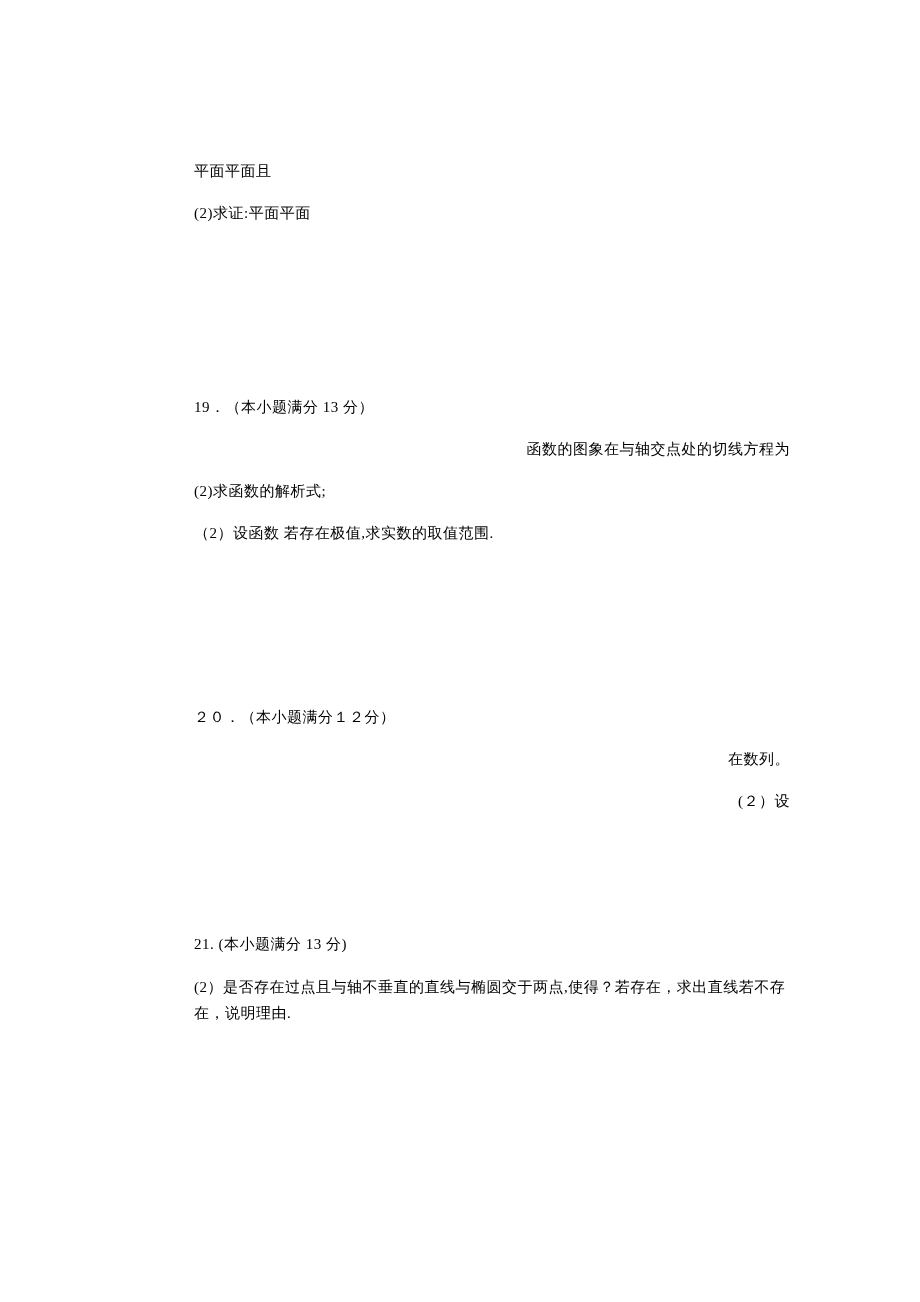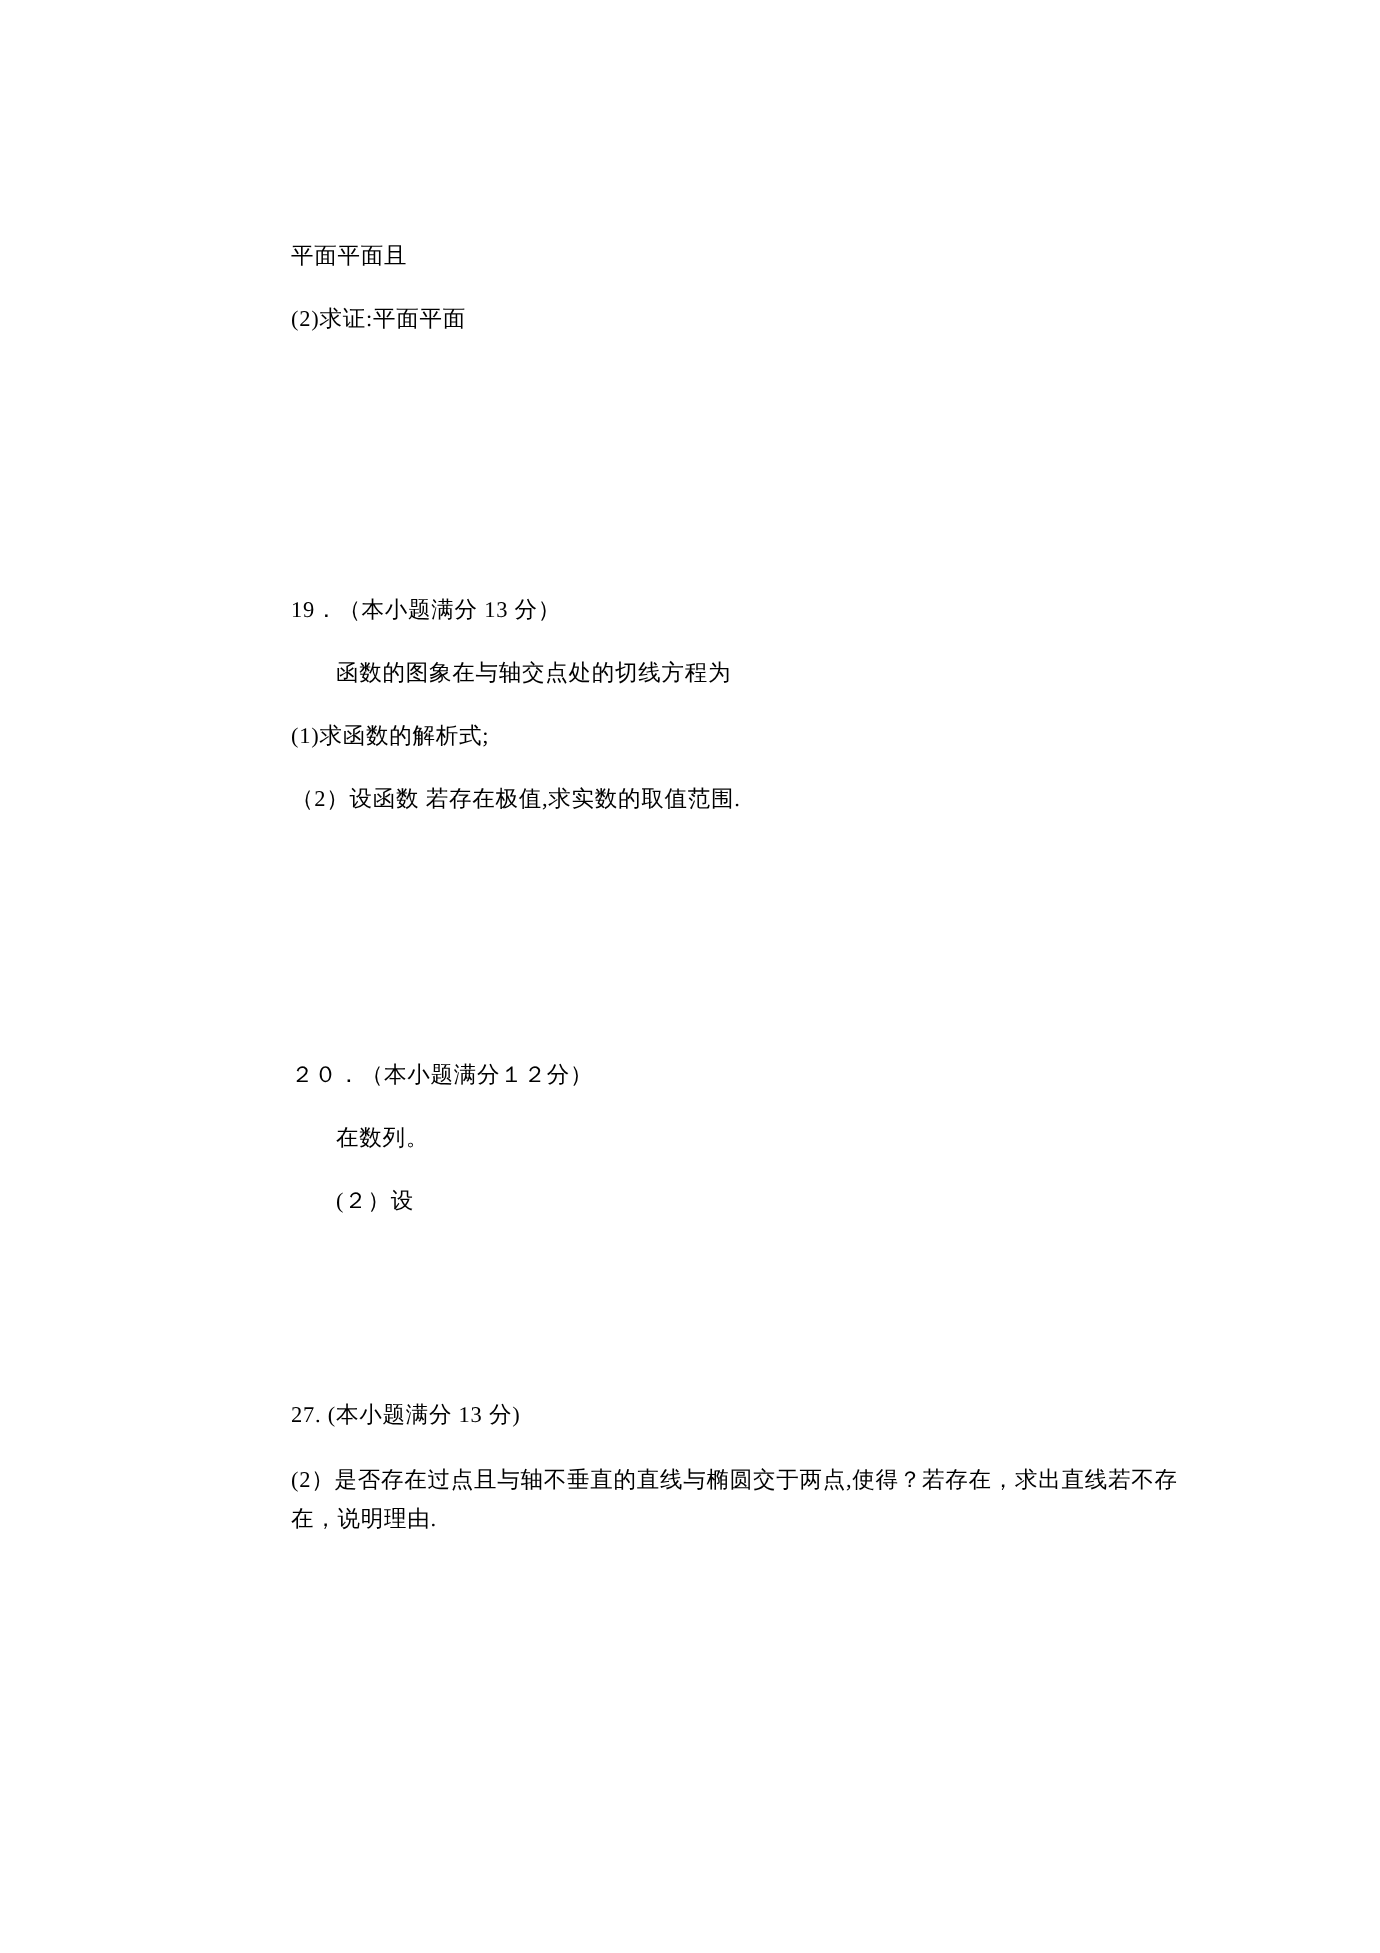--- a/index.html
+++ b/index.html
@@ -16,20 +16,21 @@
       font-size: 15px;
       line-height: 1.75;
       color: #000000;
       letter-spacing: 0.5px;
     }
     .block {
       margin-bottom: 14px;
     }
     .indent-small {
       padding-left: 30px;
+      text-align: right;
     }
     .gap-large {
       height: 135px;
     }
     .gap-medium {
       height: 125px;
     }
     .gap-small {
       height: 85px;
     }
@@ -40,30 +41,30 @@
 <div class="block">
   <div>平面平面且</div>
   <div>(2)求证:平面平面</div>
 </div>
 
 <div class="gap-large"></div>
 
 <div class="block">
   <div>19．（本小题满分 13 分）</div>
   <div class="indent-small">函数的图象在与轴交点处的切线方程为</div>
-  <div>(1)求函数的解析式;</div>
+  <div>(2)求函数的解析式;</div>
   <div>（2）设函数   若存在极值,求实数的取值范围.</div>
 </div>
 
 <div class="gap-medium"></div>
 
 <div class="block">
   <div>２０．（本小题满分１２分）</div>
   <div class="indent-small">在数列。</div>
   <div class="indent-small">(２）设</div>
 </div>
 
 <div class="gap-small"></div>
 
 <div class="block">
-  <div>27. (本小题满分 13 分)</div>
+  <div>21. (本小题满分 13 分)</div>
   <div>(2）是否存在过点且与轴不垂直的直线与椭圆交于两点,使得？若存在，求出直线若不存在，说明理由.</div>
 </div>
 
 </body></html>

